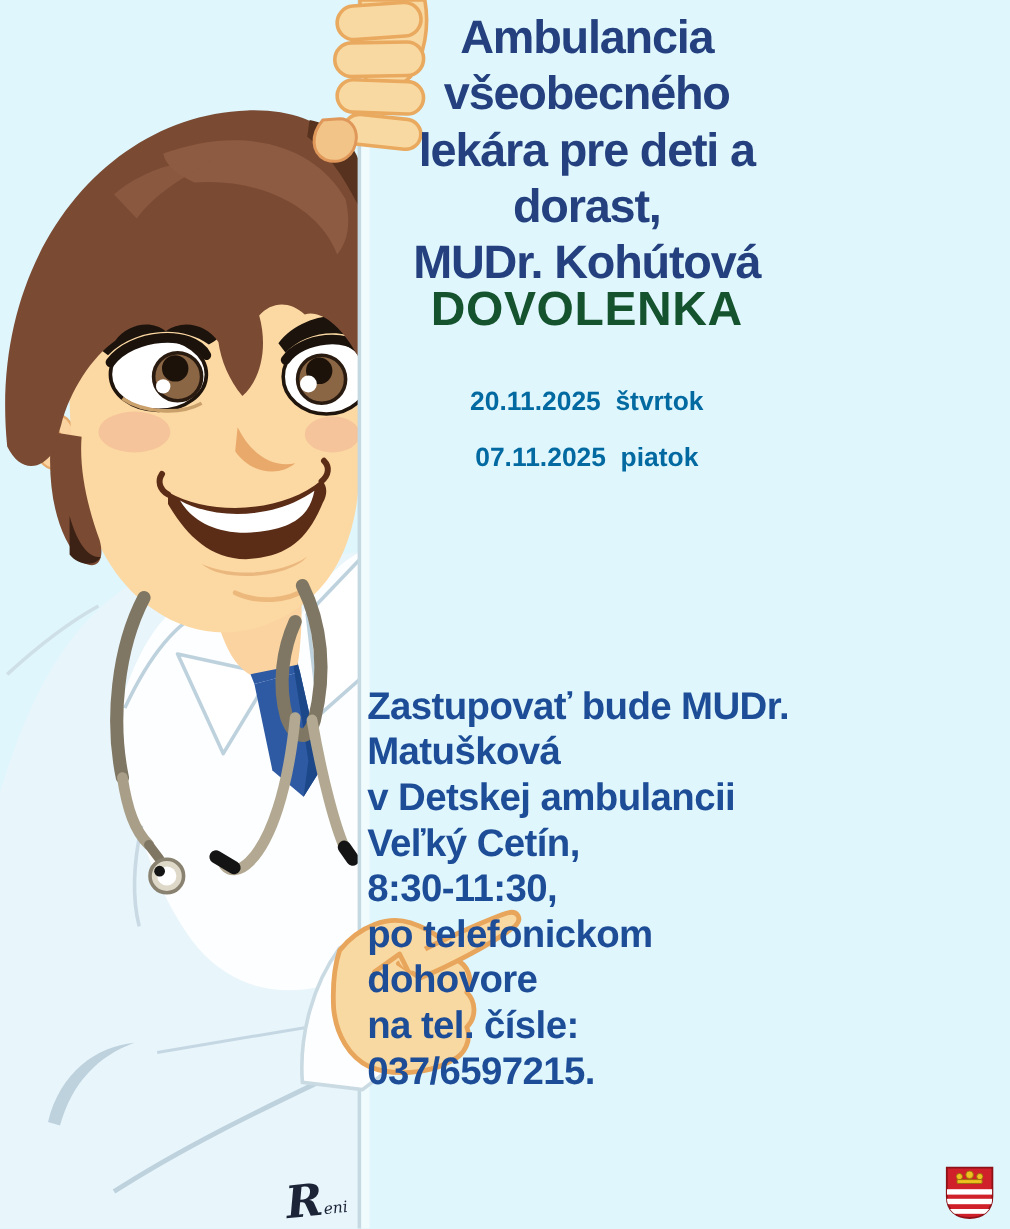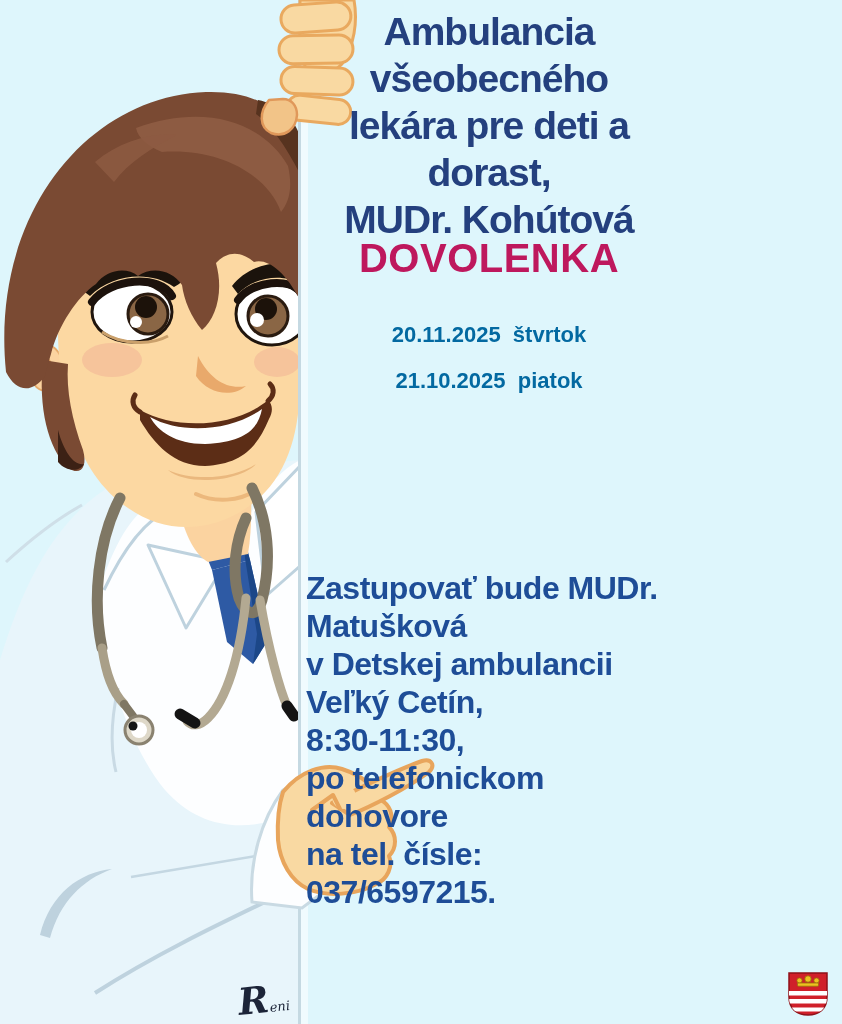--- a/index.html
+++ b/index.html
@@ -6,21 +6,21 @@
   body{width:842px;height:1024px;overflow:hidden;background:#def6fc;
        font-family:"Liberation Sans", sans-serif;}
   .poster{position:relative;width:676px;height:1024px;background:#def6fc;}
   .poster *{box-sizing:border-box;}
   svg.illu{position:absolute;left:0;top:0;width:842px;height:1024px;}
   .txt{position:absolute;font-weight:bold;}
   .title{left:306px;right:4px;top:8px;text-align:center;
          font-size:39px;line-height:47px;letter-spacing:-1px;color:#24407e;
          white-space:pre-line;}
   .heading{left:306px;right:4px;top:236px;text-align:center;
-           font-size:40px;line-height:44px;letter-spacing:0.5px;color:#be185d;}
+           font-size:40px;line-height:44px;letter-spacing:0.5px;color:#14532d;}
   .dates{left:306px;right:4px;top:312px;text-align:center;
          font-size:22px;line-height:46px;color:#0369a1;}
   .dates div{white-space:pre;}
   .bodytext{left:306px;top:569px;font-size:32px;line-height:38px;
             letter-spacing:-0.5px;color:#1e4d97;white-space:pre-line;}
   .signature{position:absolute;left:238px;top:976px;width:80px;
              font-family:"DejaVu Serif", serif;font-style:italic;
              font-size:13px;color:#1c2438;transform:rotate(-6deg);}
   .signature::first-letter{font-size:37px;font-weight:bold;}
   .arms{position:absolute;left:786px;top:970px;width:44px;height:46px;}
@@ -151,21 +151,21 @@
   </svg>
 
   <div class="txt title">Ambulancia všeobecného
 lekára pre deti a dorast,
 MUDr. Kohútová</div>
 
   <div class="txt heading">DOVOLENKA</div>
 
   <div class="txt dates">
     <div>20.11.2025  štvrtok</div>
-    <div>21.10.2025  piatok</div>
+    <div>07.11.2025  piatok</div>
   </div>
 
   <div class="txt bodytext">Zastupovať bude MUDr. Matušková
 v Detskej ambulancii Veľký Cetín,
 8:30-11:30,
 po telefonickom dohovore
 na tel. čísle: 037/6597215.</div>
 
   <div class="signature">Reni</div>
 

